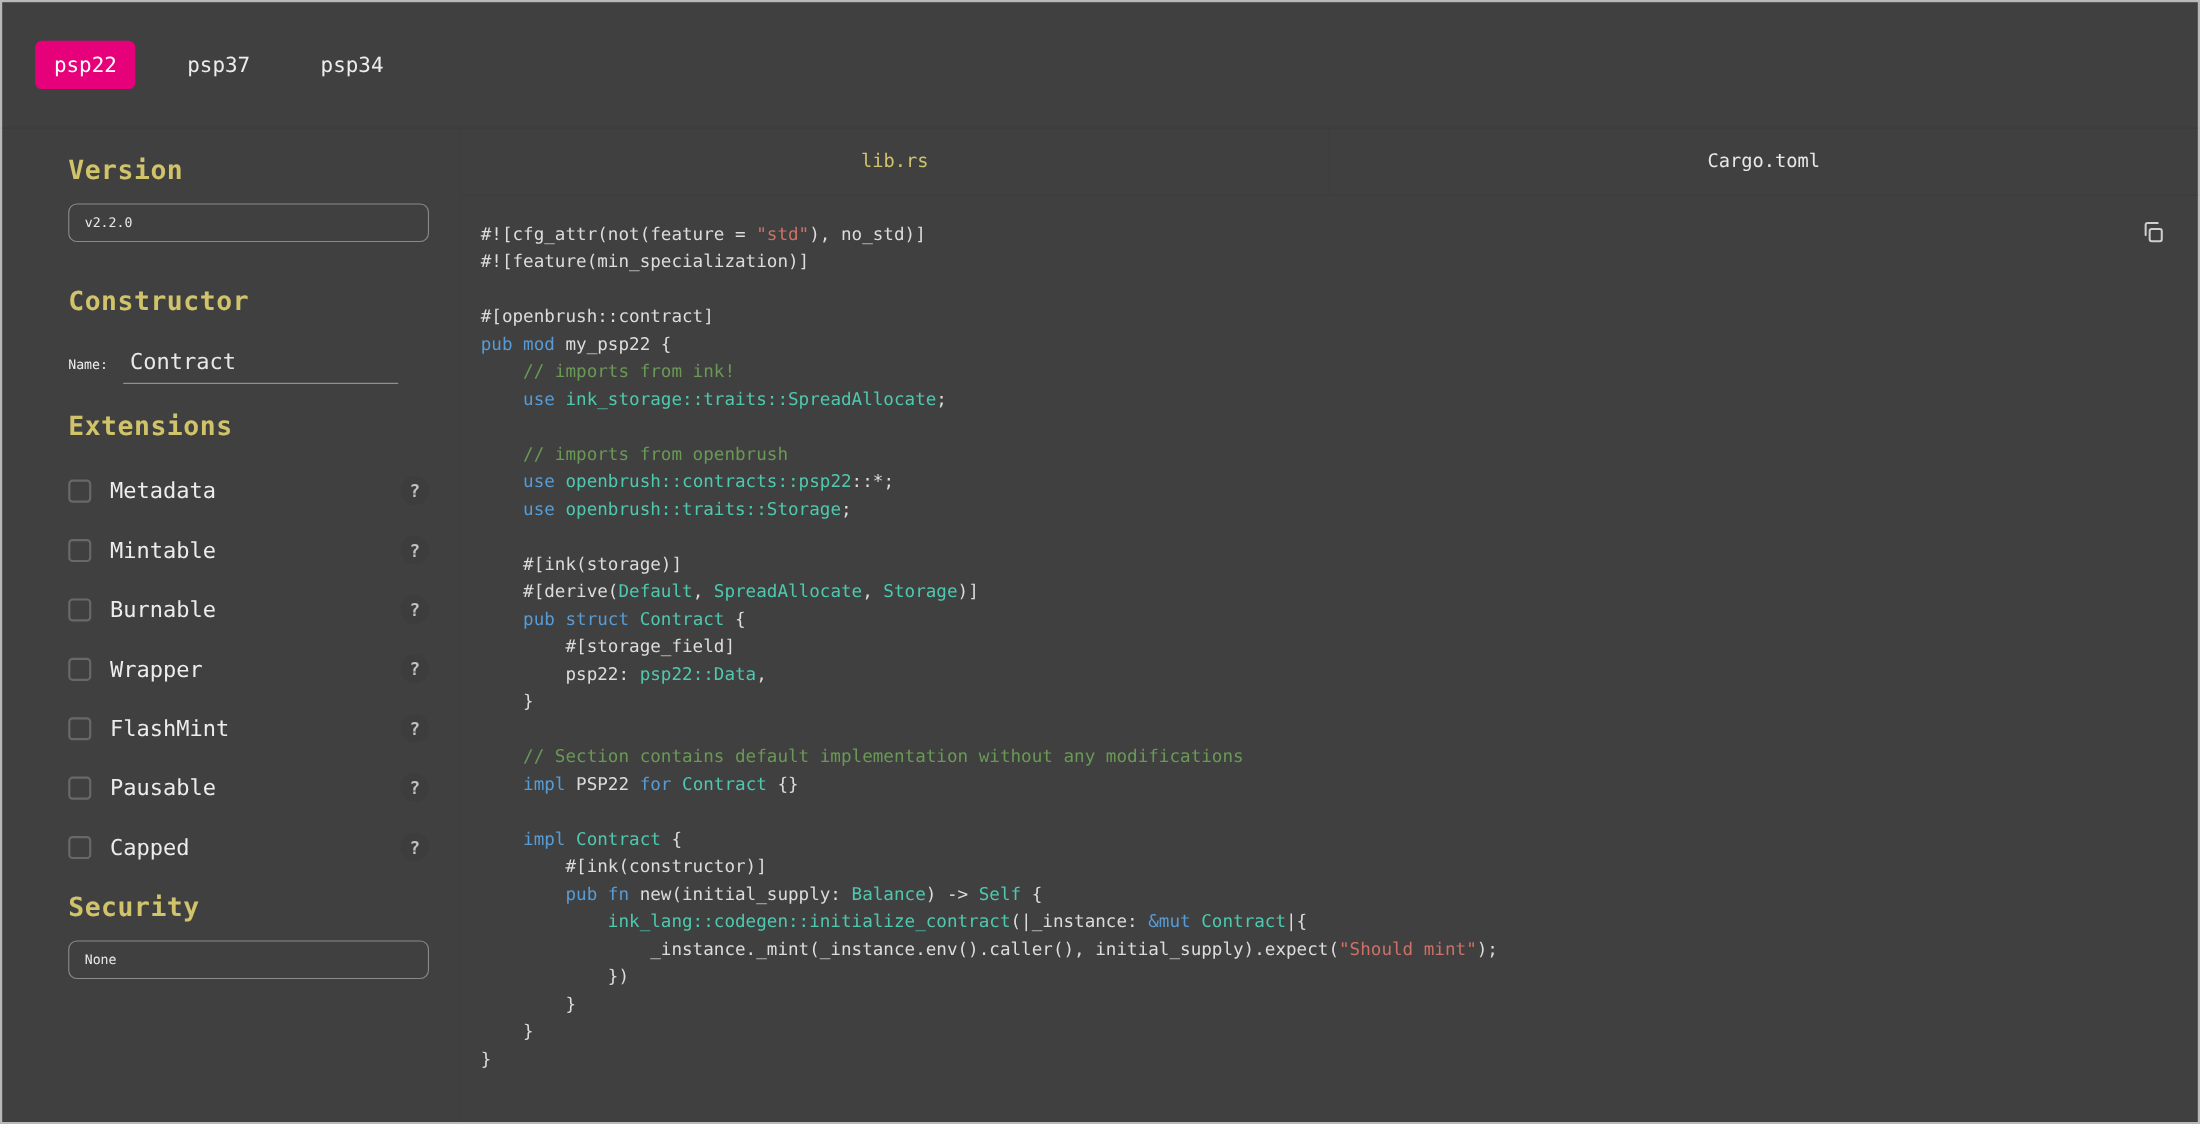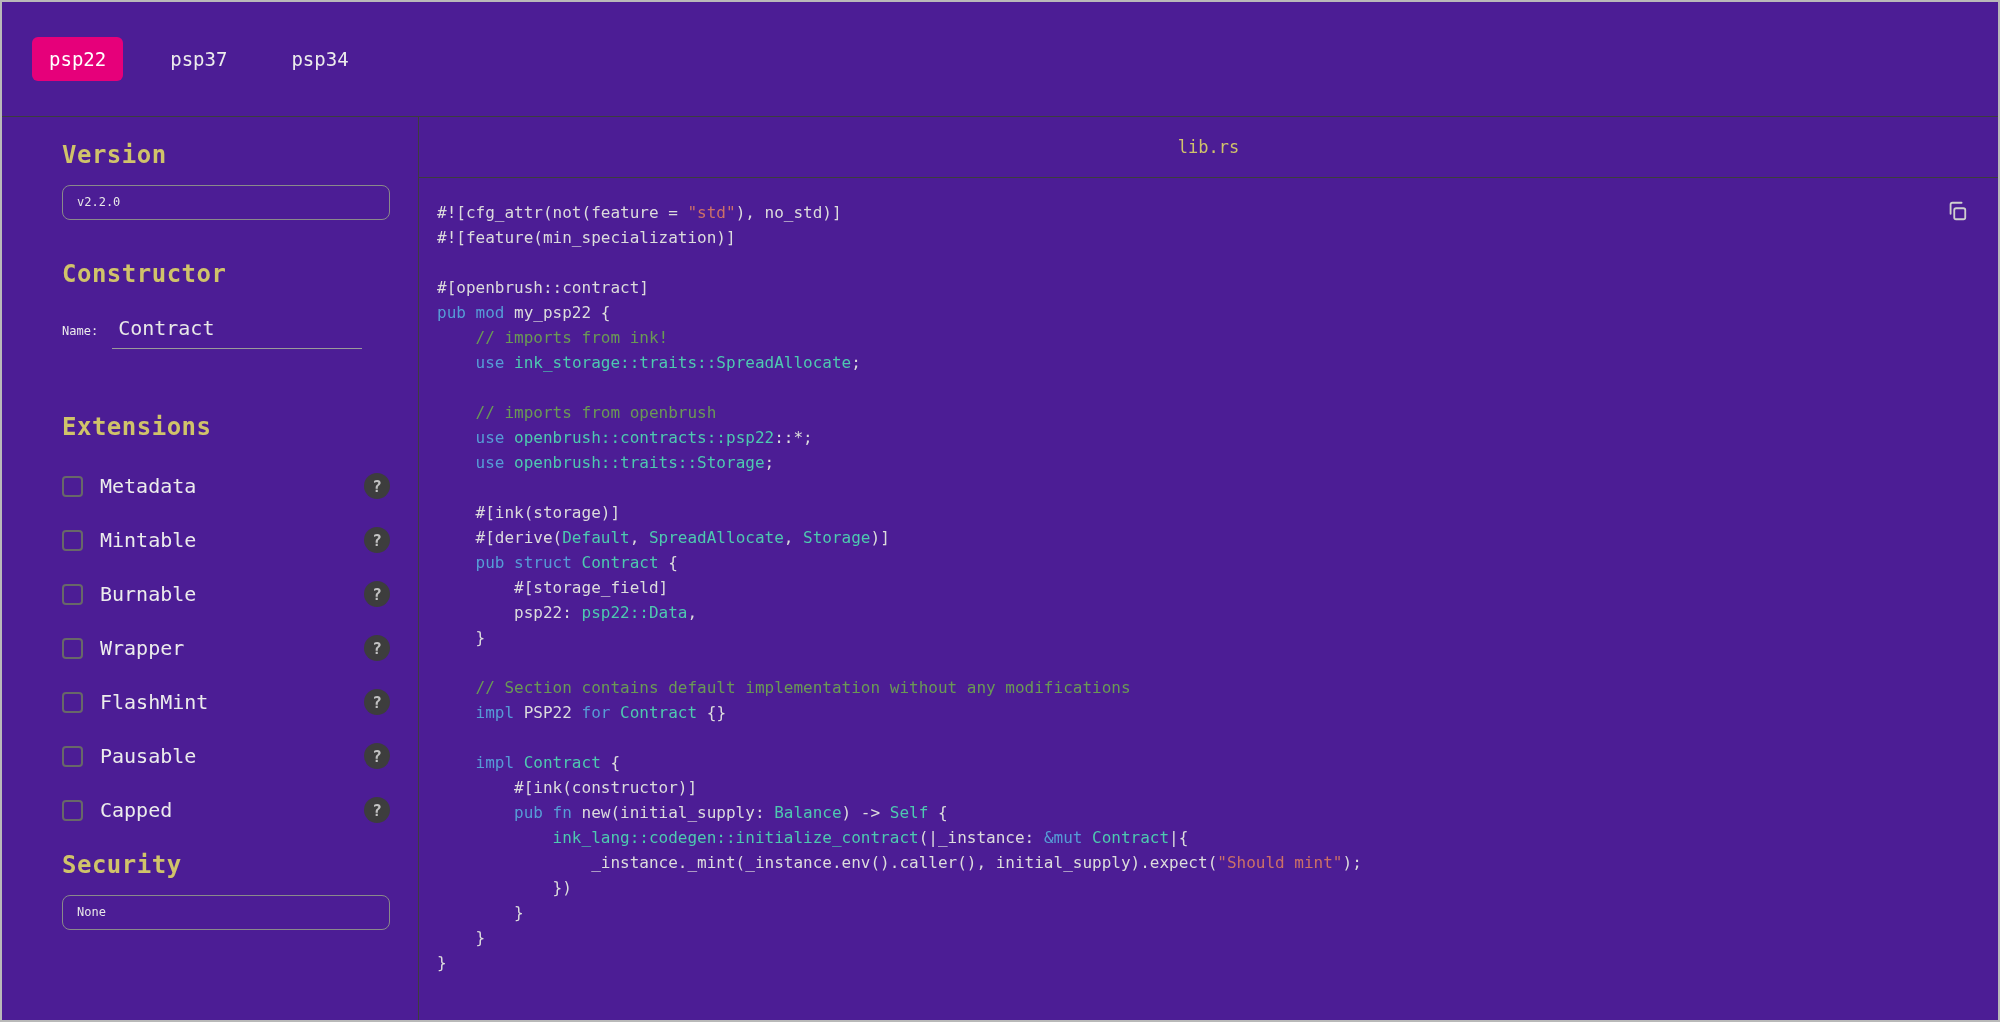--- a/index.html
+++ b/index.html
@@ -8,21 +8,21 @@
     background: #0e0e0e;
     font-family: "DejaVu Sans Mono", "Liberation Mono", monospace;
     color: #e8e8e8;
   }
   * { box-sizing: border-box; }
 
   .page {
     width: 2000px;
     height: 1022px;
     border: 2px solid #b9b9b9;
-    background: #4c1d95;
+    background: #404040;
     display: flex;
     flex-direction: column;
     overflow: hidden;
   }
 
   
   .app-header {
     height: 115px;
     flex-shrink: 0;
     border-bottom: 1px solid #3d3d3d;
@@ -72,21 +72,21 @@
   }
   .section-heading {
     color: #d0c36a;
     font-size: 24px;
     font-weight: 700;
     margin: 0;
     letter-spacing: 0.5px;
   }
   .h-version { margin: 24px 0 16px; }
   .h-constructor { margin: 40px 0 26px; }
-  .h-extensions { margin: 64px 0 32px; }
+  .h-extensions { margin: 24px 0 32px; }
   .h-security { margin: 26px 0 16px; }
 
   .select-box {
     border: 1px solid #8a8a8a;
     border-radius: 8px;
     padding: 9px 14px 10px;
     font-size: 12px;
     color: #e8e8e8;
     width: 100%;
     background: transparent;
@@ -268,20 +268,21 @@
         <span class="help-badge">?</span>
       </div>
 
       <h2 class="section-heading h-security">Security</h2>
       <div class="select-box">None</div>
     </aside>
 
     <main class="editor">
       <div class="editor-tabs">
         <div class="etab active">lib.rs</div>
+        <div class="etab">Cargo.toml</div>
       </div>
       <div class="code-panel">
         <button class="copy-btn">
           <span>
             <svg width="22" height="22" viewBox="0 0 24 24" fill="none" stroke="currentColor" stroke-width="2" stroke-linecap="round" stroke-linejoin="round">
               <rect x="9" y="9" width="12" height="12" rx="2"></rect>
               <path d="M5 15V5a2 2 0 0 1 2-2h10"></path>
             </svg>
           </span>
         </button>

